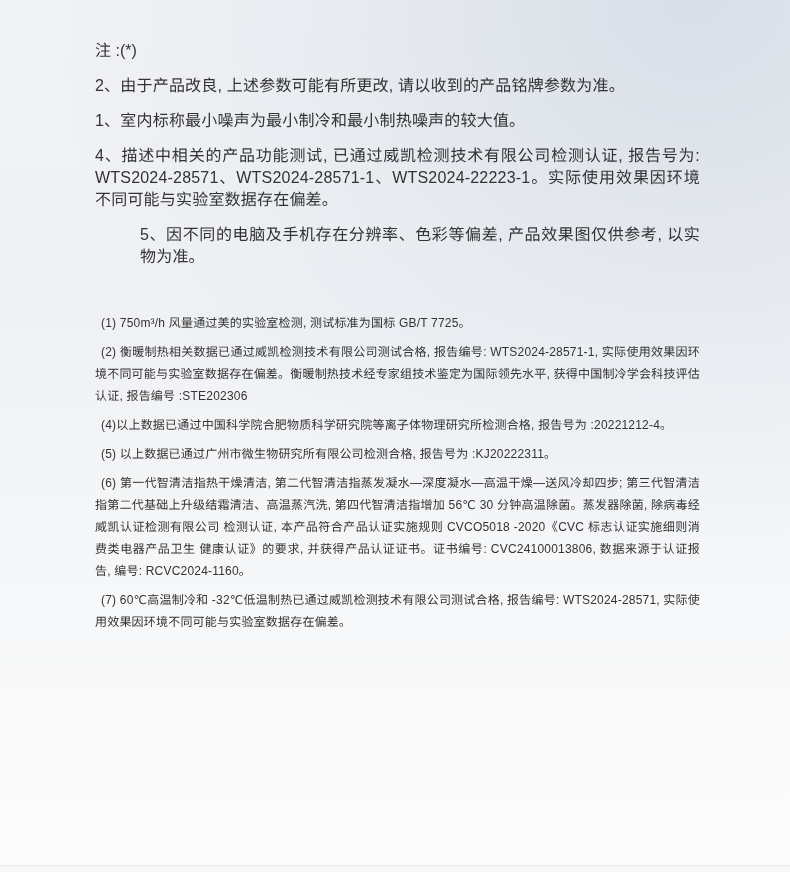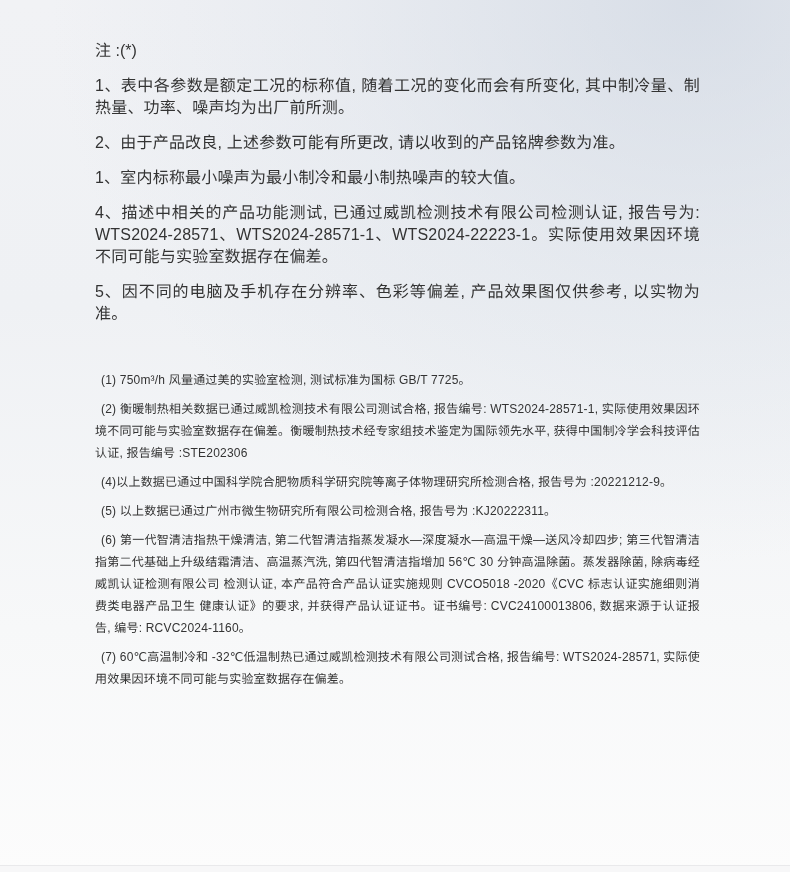--- a/index.html
+++ b/index.html
@@ -41,20 +41,21 @@
   .note {
     margin: 0 0 13px 0;
     font-size: 16px;
     line-height: 22px;
     letter-spacing: 0.2px;
     text-align: justify;
     color: #333333;
   }
   .note.last {
     margin-bottom: 0;
+    margin-left: 45px;
   }
   .footnotes {
     margin-top: 44px;
   }
   .footnote {
     margin: 0 0 7px 0;
     font-size: 12px;
     line-height: 22px;
     letter-spacing: 0.2px;
     text-align: justify;
@@ -75,30 +76,29 @@
   }
 </style>
 </head>
 <body>
 
 <div class="page">
   <div class="content">
 
     <p class="note-header">注 :(*)</p>
 
-    <p class="note">1、表中各参数是额定工况的标称值, 随着工况的变化而会有所变化, 其中制冷量、制热量、功率、噪声均为出厂前所测。</p>
     <p class="note">2、由于产品改良, 上述参数可能有所更改, 请以收到的产品铭牌参数为准。</p>
     <p class="note">1、室内标称最小噪声为最小制冷和最小制热噪声的较大值。</p>
     <p class="note">4、描述中相关的产品功能测试, 已通过威凯检测技术有限公司检测认证, 报告号为: WTS2024-28571、WTS2024-28571-1、WTS2024-22223-1。实际使用效果因环境不同可能与实验室数据存在偏差。</p>
     <p class="note last">5、因不同的电脑及手机存在分辨率、色彩等偏差, 产品效果图仅供参考, 以实物为准。</p>
 
     <div class="footnotes">
       <p class="footnote">(1) 750m³/h 风量通过美的实验室检测, 测试标准为国标 GB/T 7725。</p>
       <p class="footnote">(2) 衡暖制热相关数据已通过威凯检测技术有限公司测试合格, 报告编号: WTS2024-28571-1, 实际使用效果因环境不同可能与实验室数据存在偏差。衡暖制热技术经专家组技术鉴定为国际领先水平, 获得中国制冷学会科技评估认证, 报告编号 :STE202306</p>
-      <p class="footnote">(4)以上数据已通过中国科学院合肥物质科学研究院等离子体物理研究所检测合格, 报告号为 :20221212-9。</p>
+      <p class="footnote">(4)以上数据已通过中国科学院合肥物质科学研究院等离子体物理研究所检测合格, 报告号为 :20221212-4。</p>
       <p class="footnote">(5) 以上数据已通过广州市微生物研究所有限公司检测合格, 报告号为 :KJ20222311。</p>
       <p class="footnote">(6) 第一代智清洁指热干燥清洁, 第二代智清洁指蒸发凝水—深度凝水—高温干燥—送风冷却四步; 第三代智清洁指第二代基础上升级结霜清洁、高温蒸汽洗, 第四代智清洁指增加 56℃ 30 分钟高温除菌。蒸发器除菌, 除病毒经威凯认证检测有限公司 检测认证, 本产品符合产品认证实施规则 CVCO5018 -2020《CVC 标志认证实施细则消费类电器产品卫生 健康认证》的要求, 并获得产品认证证书。证书编号: CVC24100013806, 数据来源于认证报告, 编号: RCVC2024-1160。</p>
       <p class="footnote last">(7) 60℃高温制冷和 -32℃低温制热已通过威凯检测技术有限公司测试合格, 报告编号: WTS2024-28571, 实际使用效果因环境不同可能与实验室数据存在偏差。</p>
     </div>
 
   </div>
 
   <div class="footer-strip"></div>
 </div>
 

